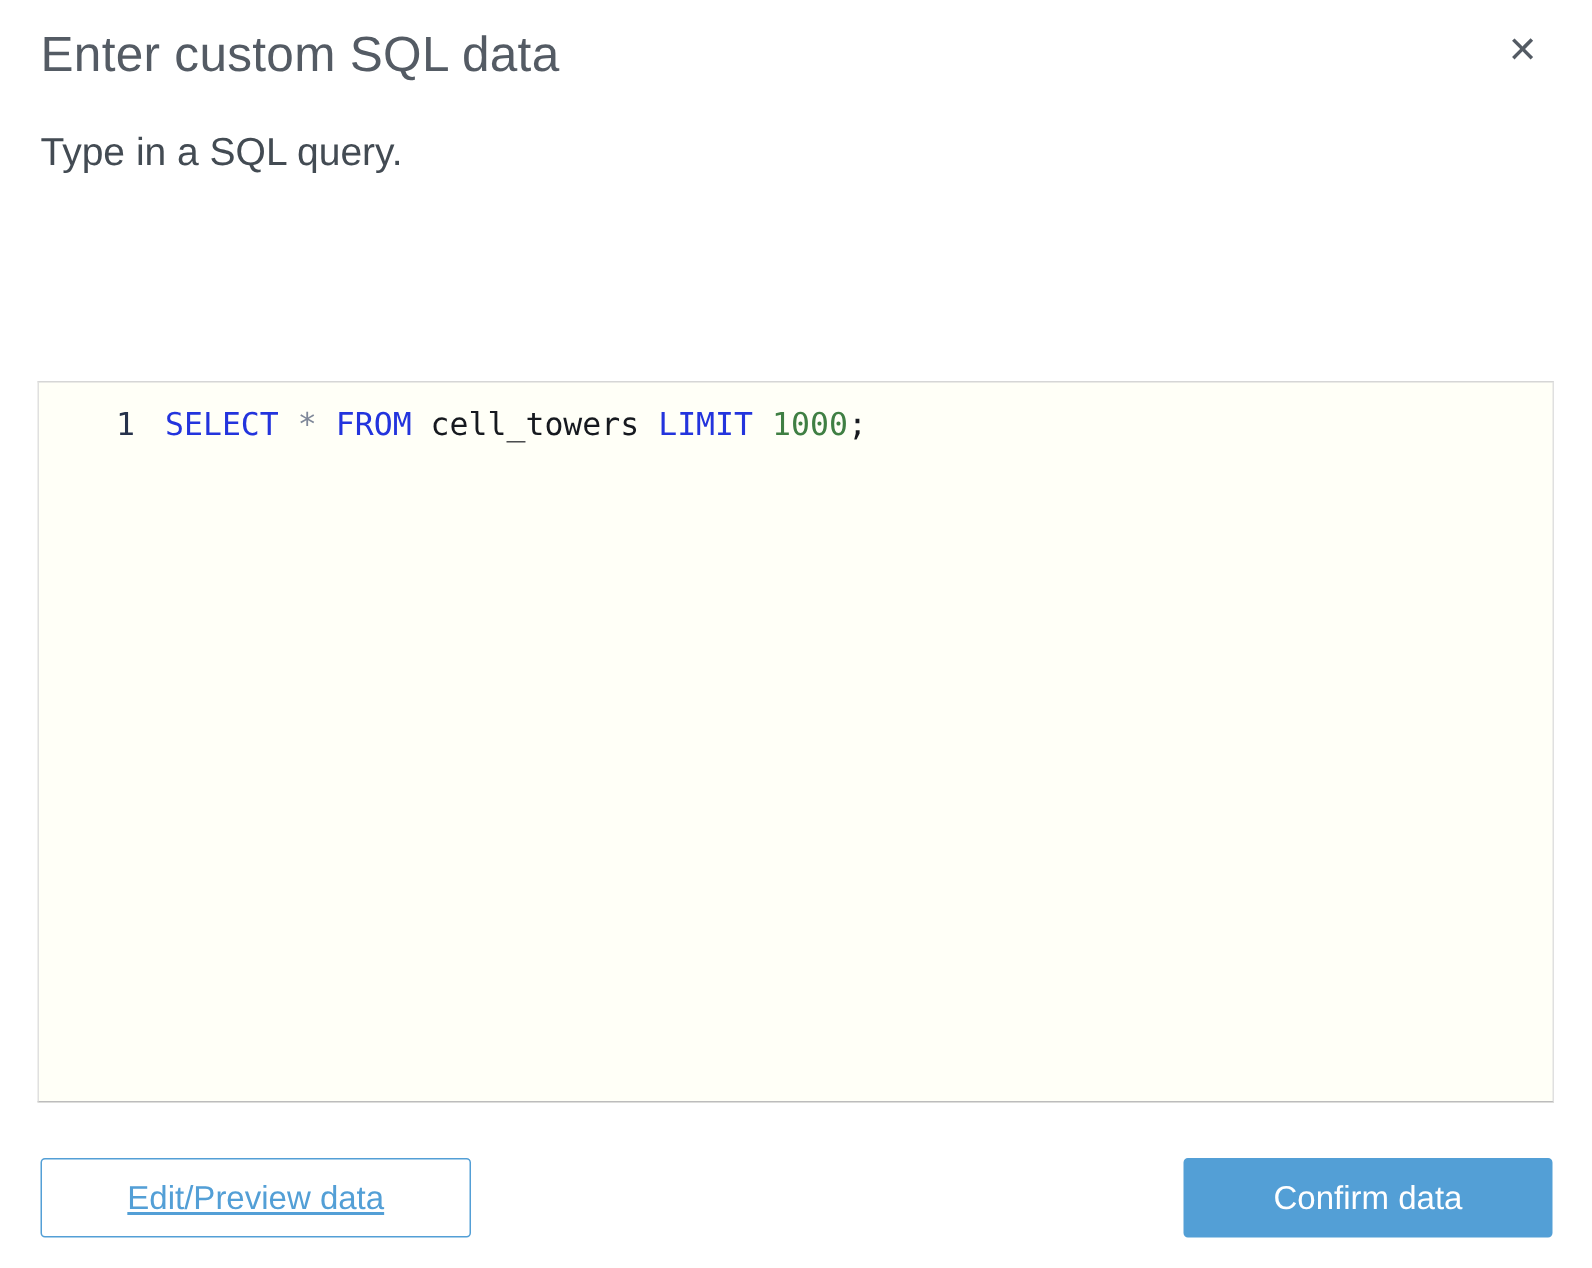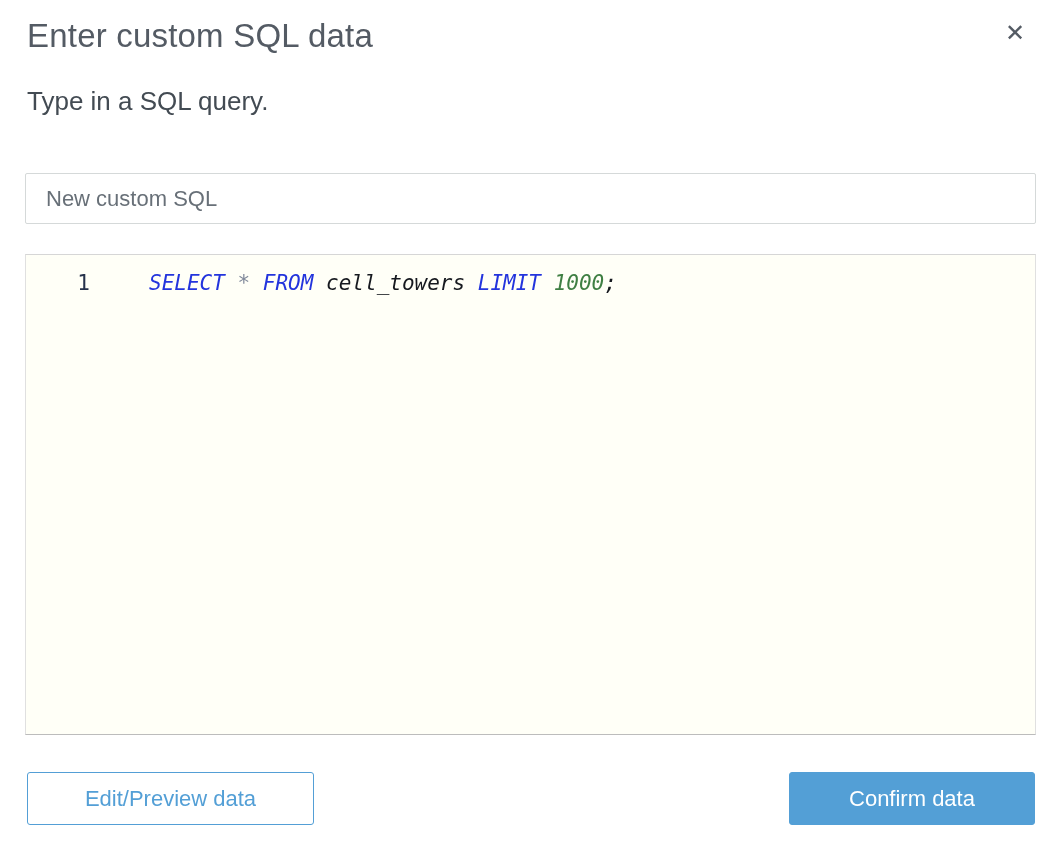--- a/index.html
+++ b/index.html
@@ -78,60 +78,59 @@
     white-space: pre;
   }
   .gutter {
     display: inline-block;
     width: 64px;
     text-align: right;
     color: #26324b;
     flex: 0 0 64px;
   }
   .code-line {
-    margin-left: 59px;
+    margin-left: 20px;
     color: #16191f;
-    font-style: italic;
   }
   .footer-btn {
     position: absolute;
     top: 772px;
     height: 53px;
     border-radius: 3px;
     font-family: "Liberation Sans", sans-serif;
     font-size: 22px;
     cursor: pointer;
   }
   .btn-outline {
     left: 27px;
     width: 287px;
     background: #ffffff;
     border: 1px solid #539fd6;
     color: #539fd6;
+    text-decoration: underline;
   }
   .btn-primary {
     left: 789px;
     width: 246px;
     background: #539fd6;
     border: 1px solid #539fd6;
     color: #ffffff;
   }
 </style>
 </head>
 <body>
 
 <div class="dialog">
 
   <h1 class="dialog-title">Enter custom SQL data</h1>
 
   <button class="close-btn">✕</button>
 
   <p class="dialog-subtitle">Type in a SQL query.</p>
 
-  <input class="name-input" type="text" value="New custom SQL" style="">
 
   <div class="sql-editor" style="background: rgb(255, 255, 247);">
       <div class="editor-line"><span class="gutter" style="color: rgb(38, 50, 75);">1</span><span class="code-line"><span style="color: rgb(35, 52, 221);">SELECT</span><span style="color: rgb(22, 25, 31);"> </span><span style="color: rgb(127, 136, 153);">*</span><span style="color: rgb(22, 25, 31);"> </span><span style="color: rgb(35, 52, 221);">FROM</span><span style="color: rgb(22, 25, 31);"> </span><span style="color: rgb(22, 25, 31);">cell_towers</span><span style="color: rgb(22, 25, 31);"> </span><span style="color: rgb(35, 52, 221);">LIMIT</span><span style="color: rgb(22, 25, 31);"> </span><span style="color: rgb(63, 127, 67);">1000</span><span style="color: rgb(22, 25, 31);">;</span></span></div>
     </div>
 
   <button class="footer-btn btn-outline">Edit/Preview data</button>
 
   <button class="footer-btn btn-primary">Confirm data</button>
 
 </div>

